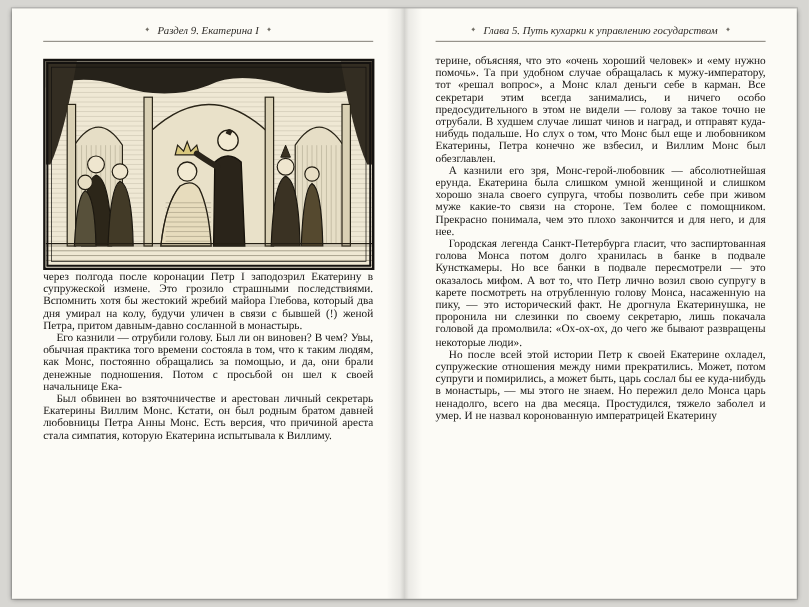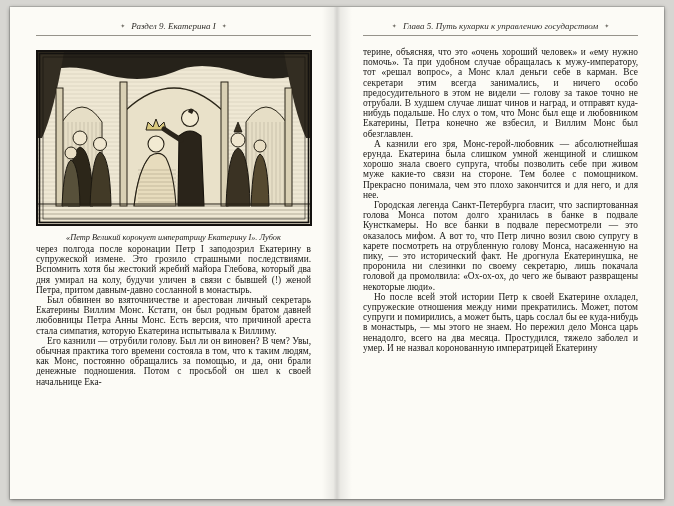--- a/index.html
+++ b/index.html
@@ -153,26 +153,25 @@
         <path d="M213,154 Q215,106 222,102 Q230,106 231,154 Z" fill="#55492f" stroke="#1c1810" stroke-width="1"></path>
 
         <line x1="0" y1="152" x2="272" y2="152" stroke="#241f14" stroke-width="1.2"></line>
         <rect x="0" y="152" width="272" height="20" fill="url(#hatch)" opacity="0.6"></rect>
 
         <rect x="1.5" y="1.5" width="269" height="169" fill="none" stroke="#141210" stroke-width="1.6"></rect>
         <rect x="5" y="5" width="262" height="162" fill="none" stroke="#141210" stroke-width="0.6"></rect>
       </svg>
     </figure>
 
-    <div class="caption">«Петр Великий коронует императрицу Екатерину I». Лубок</div>
 
     <div class="body-text">
         <p class="body-par">через полгода после коронации Петр I заподозрил Екатерину в супружеской измене. Это грозило страшными последствиями. Вспомнить хотя бы жестокий жребий майора Глебова, который два дня умирал на колу, будучи уличен в связи с бывшей (!) женой Петра, притом давным-давно сосланной в монастырь.</p>
+        <p class="body-par">Его казнили — отрубили голову. Был ли он виновен? В чем? Увы, обычная практика того времени состояла в том, что к таким людям, как Монс, постоянно обращались за помощью, и да, они брали денежные подношения. Потом с просьбой он шел к своей начальнице Ека-</p>
         <p class="body-par">Был обвинен во взяточничестве и арестован личный секретарь Екатерины Виллим Монс. Кстати, он был родным братом давней любовницы Петра Анны Монс. Есть версия, что причиной ареста стала симпатия, которую Екатерина испытывала к Виллиму.</p>
-        <p class="body-par">Его казнили — отрубили голову. Был ли он виновен? В чем? Увы, обычная практика того времени состояла в том, что к таким людям, как Монс, постоянно обращались за помощью, и да, они брали денежные подношения. Потом с просьбой он шел к своей начальнице Ека-</p>
       </div>
 
   </section>
 
   <section class="page right">
     <div class="page-header">
       <div class="header-line">
         <span class="orn">✦</span><span class="header-text">Глава 5. Путь кухарки к управлению государством</span><span class="orn">✦</span>
       </div>
       <div class="header-rule"></div>

